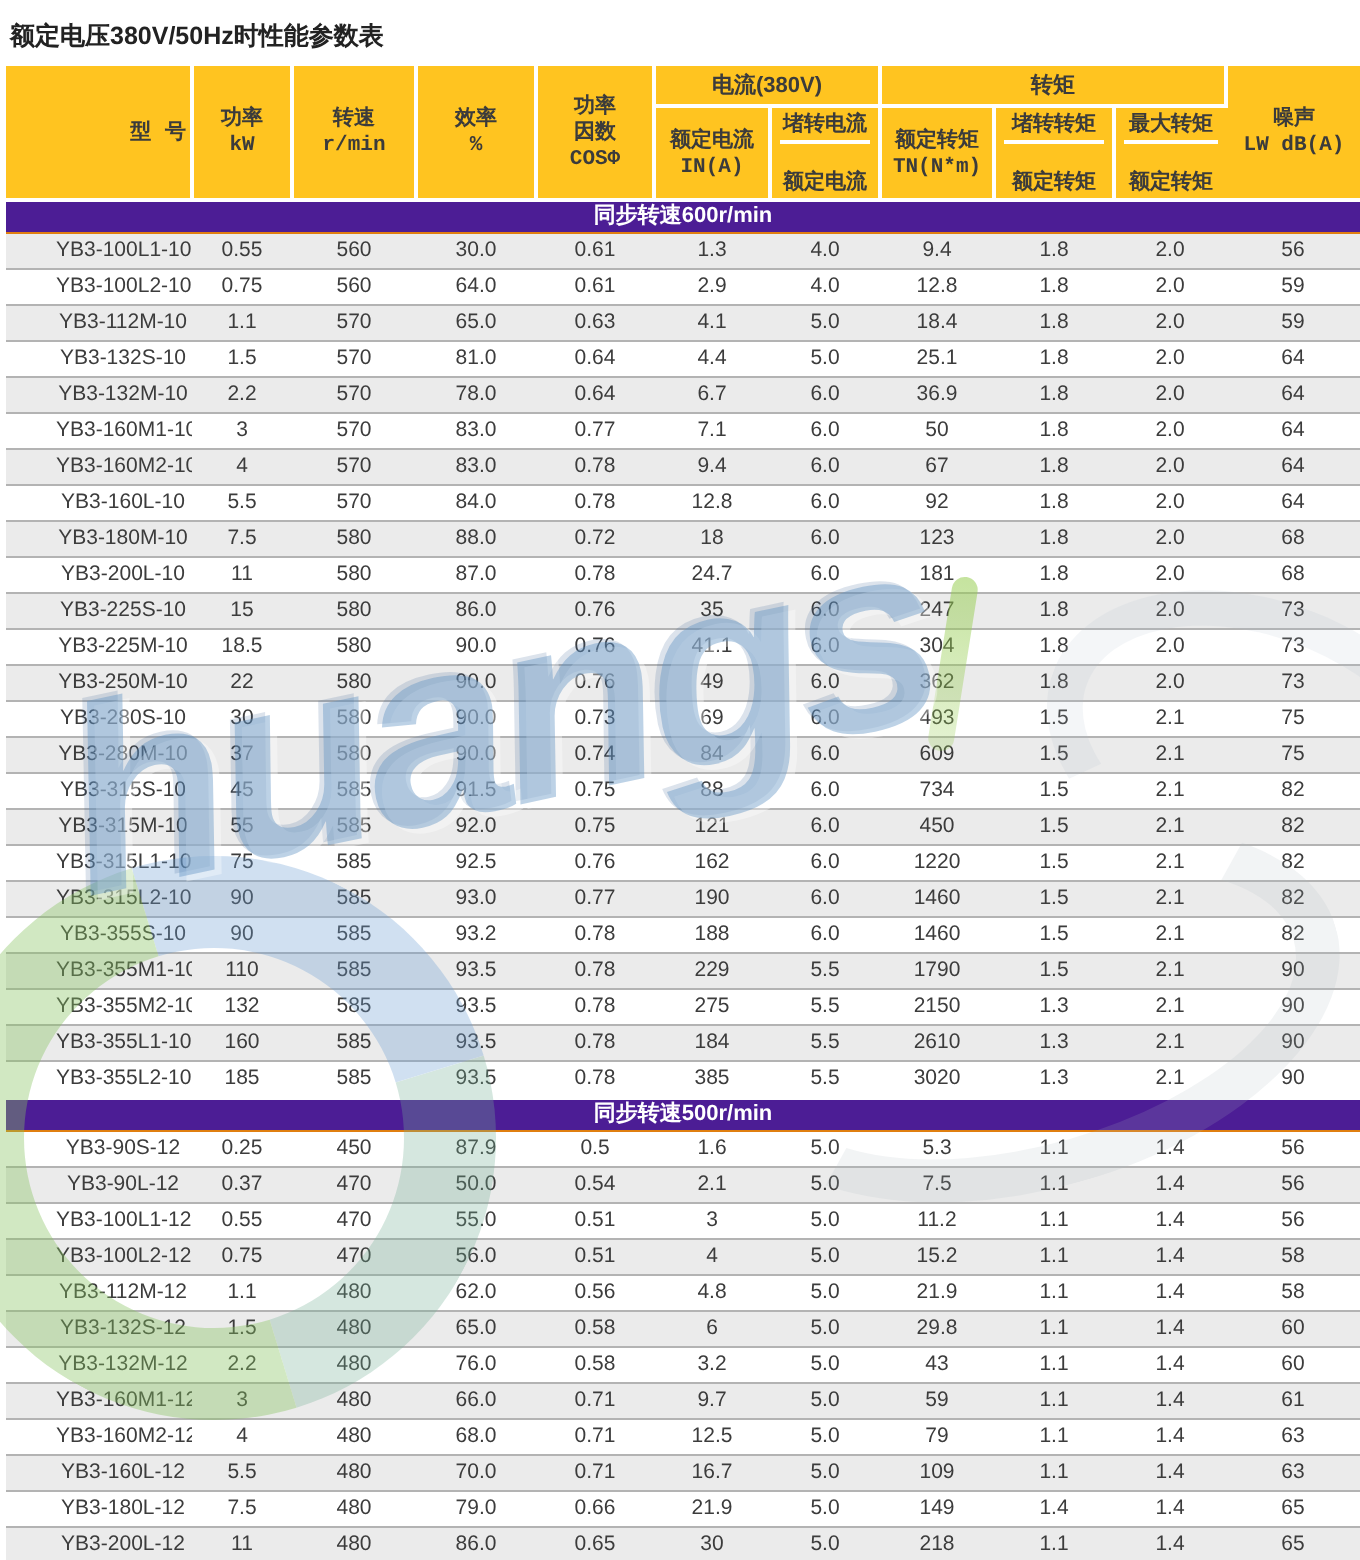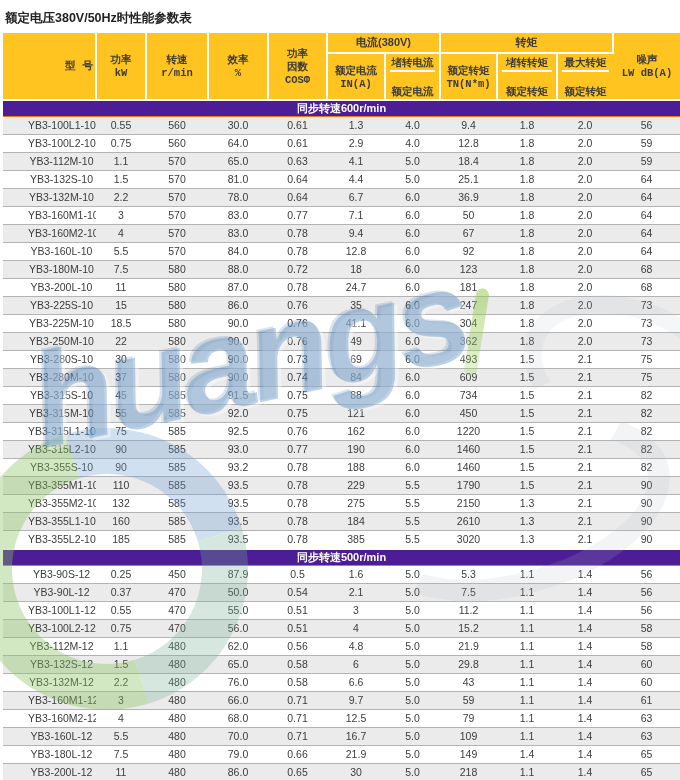--- a/index.html
+++ b/index.html
@@ -576,21 +576,21 @@
           <td>1.1</td>
           <td>1.4</td>
           <td>60</td>
         </tr>
         <tr>
           <td class="model">YB3-132M-12</td>
           <td>2.2</td>
           <td>480</td>
           <td>76.0</td>
           <td>0.58</td>
-          <td>6.6</td>
+          <td>3.2</td>
           <td>5.0</td>
           <td>43</td>
           <td>1.1</td>
           <td>1.4</td>
           <td>60</td>
         </tr>
         <tr>
           <td class="model">YB3-160M1-12</td>
           <td>3</td>
           <td>480</td>

